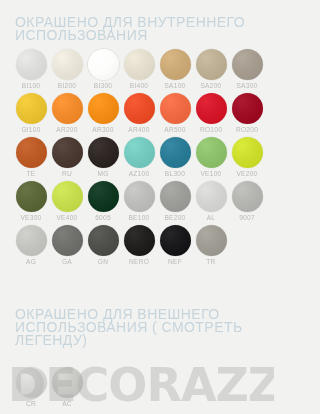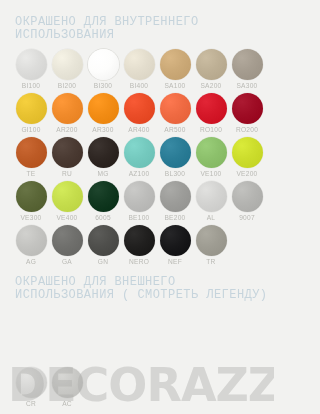--- a/index.html
+++ b/index.html
@@ -17,30 +17,29 @@
   }
   .page {
     position: absolute;
     inset: 0;
     background: #f2f2f0;
   }
   .section-title {
     position: absolute;
     left: 15px;
     color: #c6d4dc;
-    font-size: 12px;
+    font-size: 14px;
     letter-spacing: 0.45px;
     line-height: 13px;
     text-transform: uppercase;
     white-space: pre-line;
     font-weight: 400;
-    font-family: Liberation Mono, monospace;
   }
   #title-interior { top: 16px; }
-  #title-exterior { top: 276px; }
+  #title-exterior { top: 308px; }
   #title-base     { top: 345px; }
 
   .swatch-grid {
     position: absolute;
     left: 13px;
     width: 252px;
   }
   .swatch-row {
     display: flex;
     flex-direction: row;

